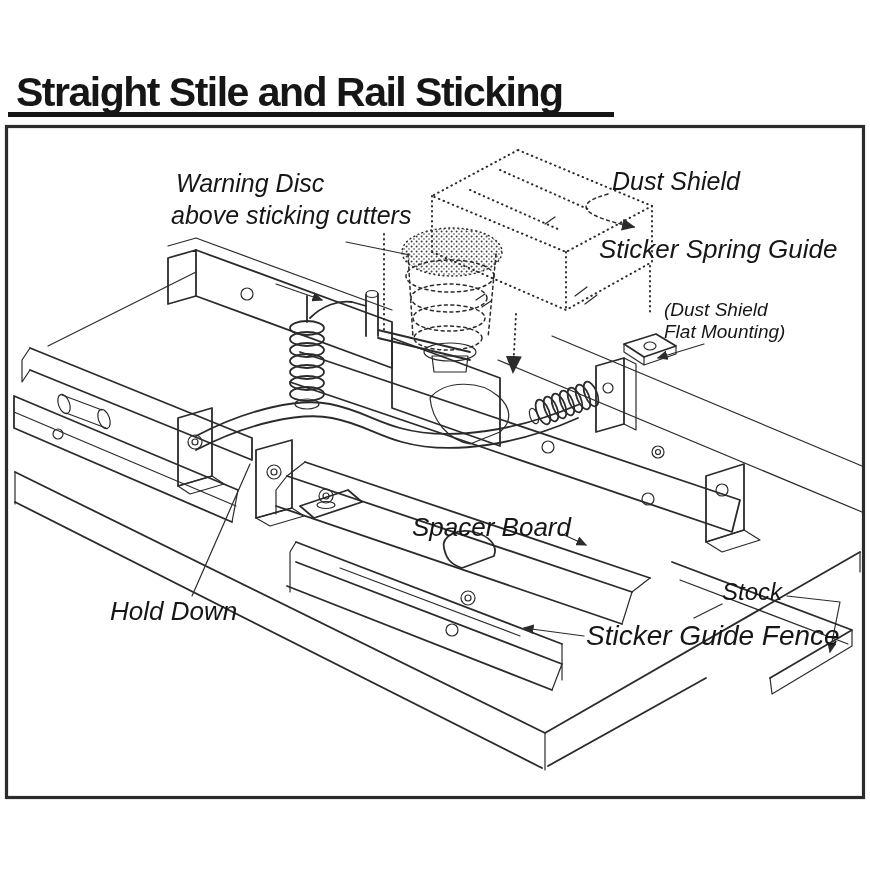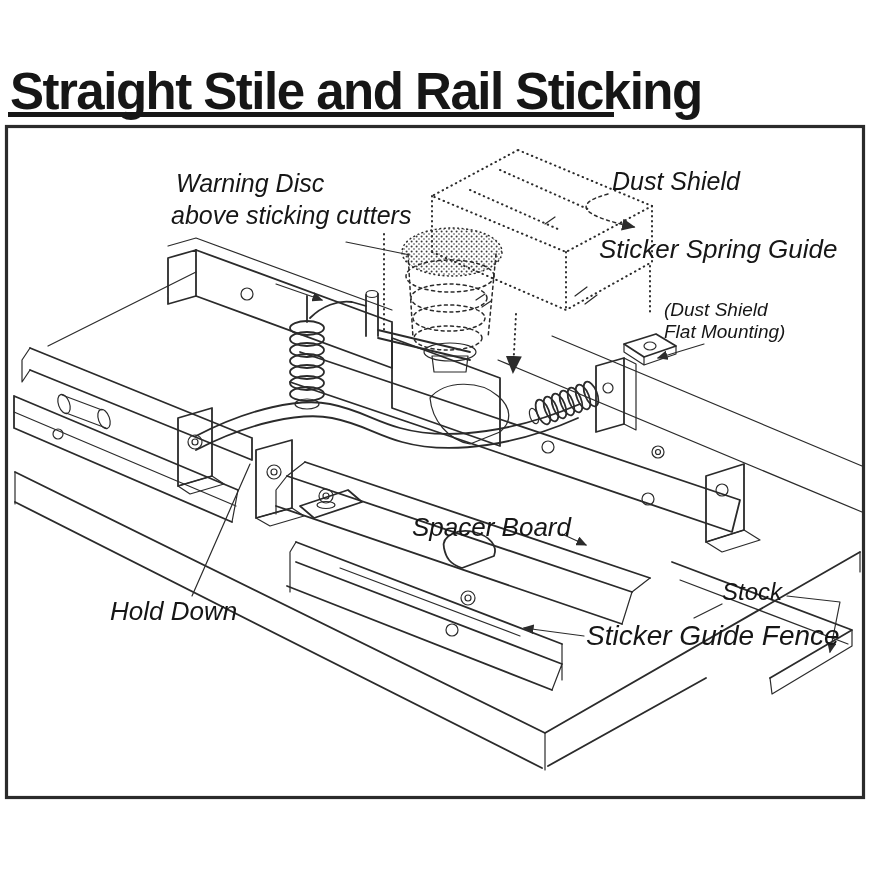--- a/index.html
+++ b/index.html
@@ -1,19 +1,19 @@
 <!DOCTYPE html>
 <html style="--line: #2b2b2b; --text: #161616; --bg: #ffffff;"><head>
 <meta charset="utf-8">
 <style>
   :root{ --line:#2b2b2b; --text:#161616; --bg:#ffffff; }
   html,body{margin:0;padding:0;background:var(--bg);}
   .page{position:relative;width:870px;height:870px;background:var(--bg);overflow:hidden;
         font-family:"Liberation Sans",sans-serif;}
-  .title{position:absolute;left:10px;top:66px;margin:0;font-size:51px;line-height:1;
+  .title{position:absolute;left:10px;top:66px;margin:6px;font-size:41px;line-height:1;
          font-weight:800;letter-spacing:-1.5px;color:var(--text);white-space:nowrap;text-align:center;}
   .title-rule{position:absolute;left:8px;top:112px;width:606px;height:5px;background:var(--text);}
   svg{position:absolute;left:0;top:0;}
   .ln{stroke:var(--line);stroke-width:1.8;fill:none;stroke-linecap:round;stroke-linejoin:round;}
   .thin{stroke-width:1.2;}
   .dot{stroke-dasharray:0.5 4.5;stroke-width:2;}
   .dsh{stroke-dasharray:3 3.5;stroke-width:1.5;}
   .lbl{font-family:"Liberation Sans",sans-serif;font-style:italic;font-weight:500;
        fill:var(--text);}
 </style>

